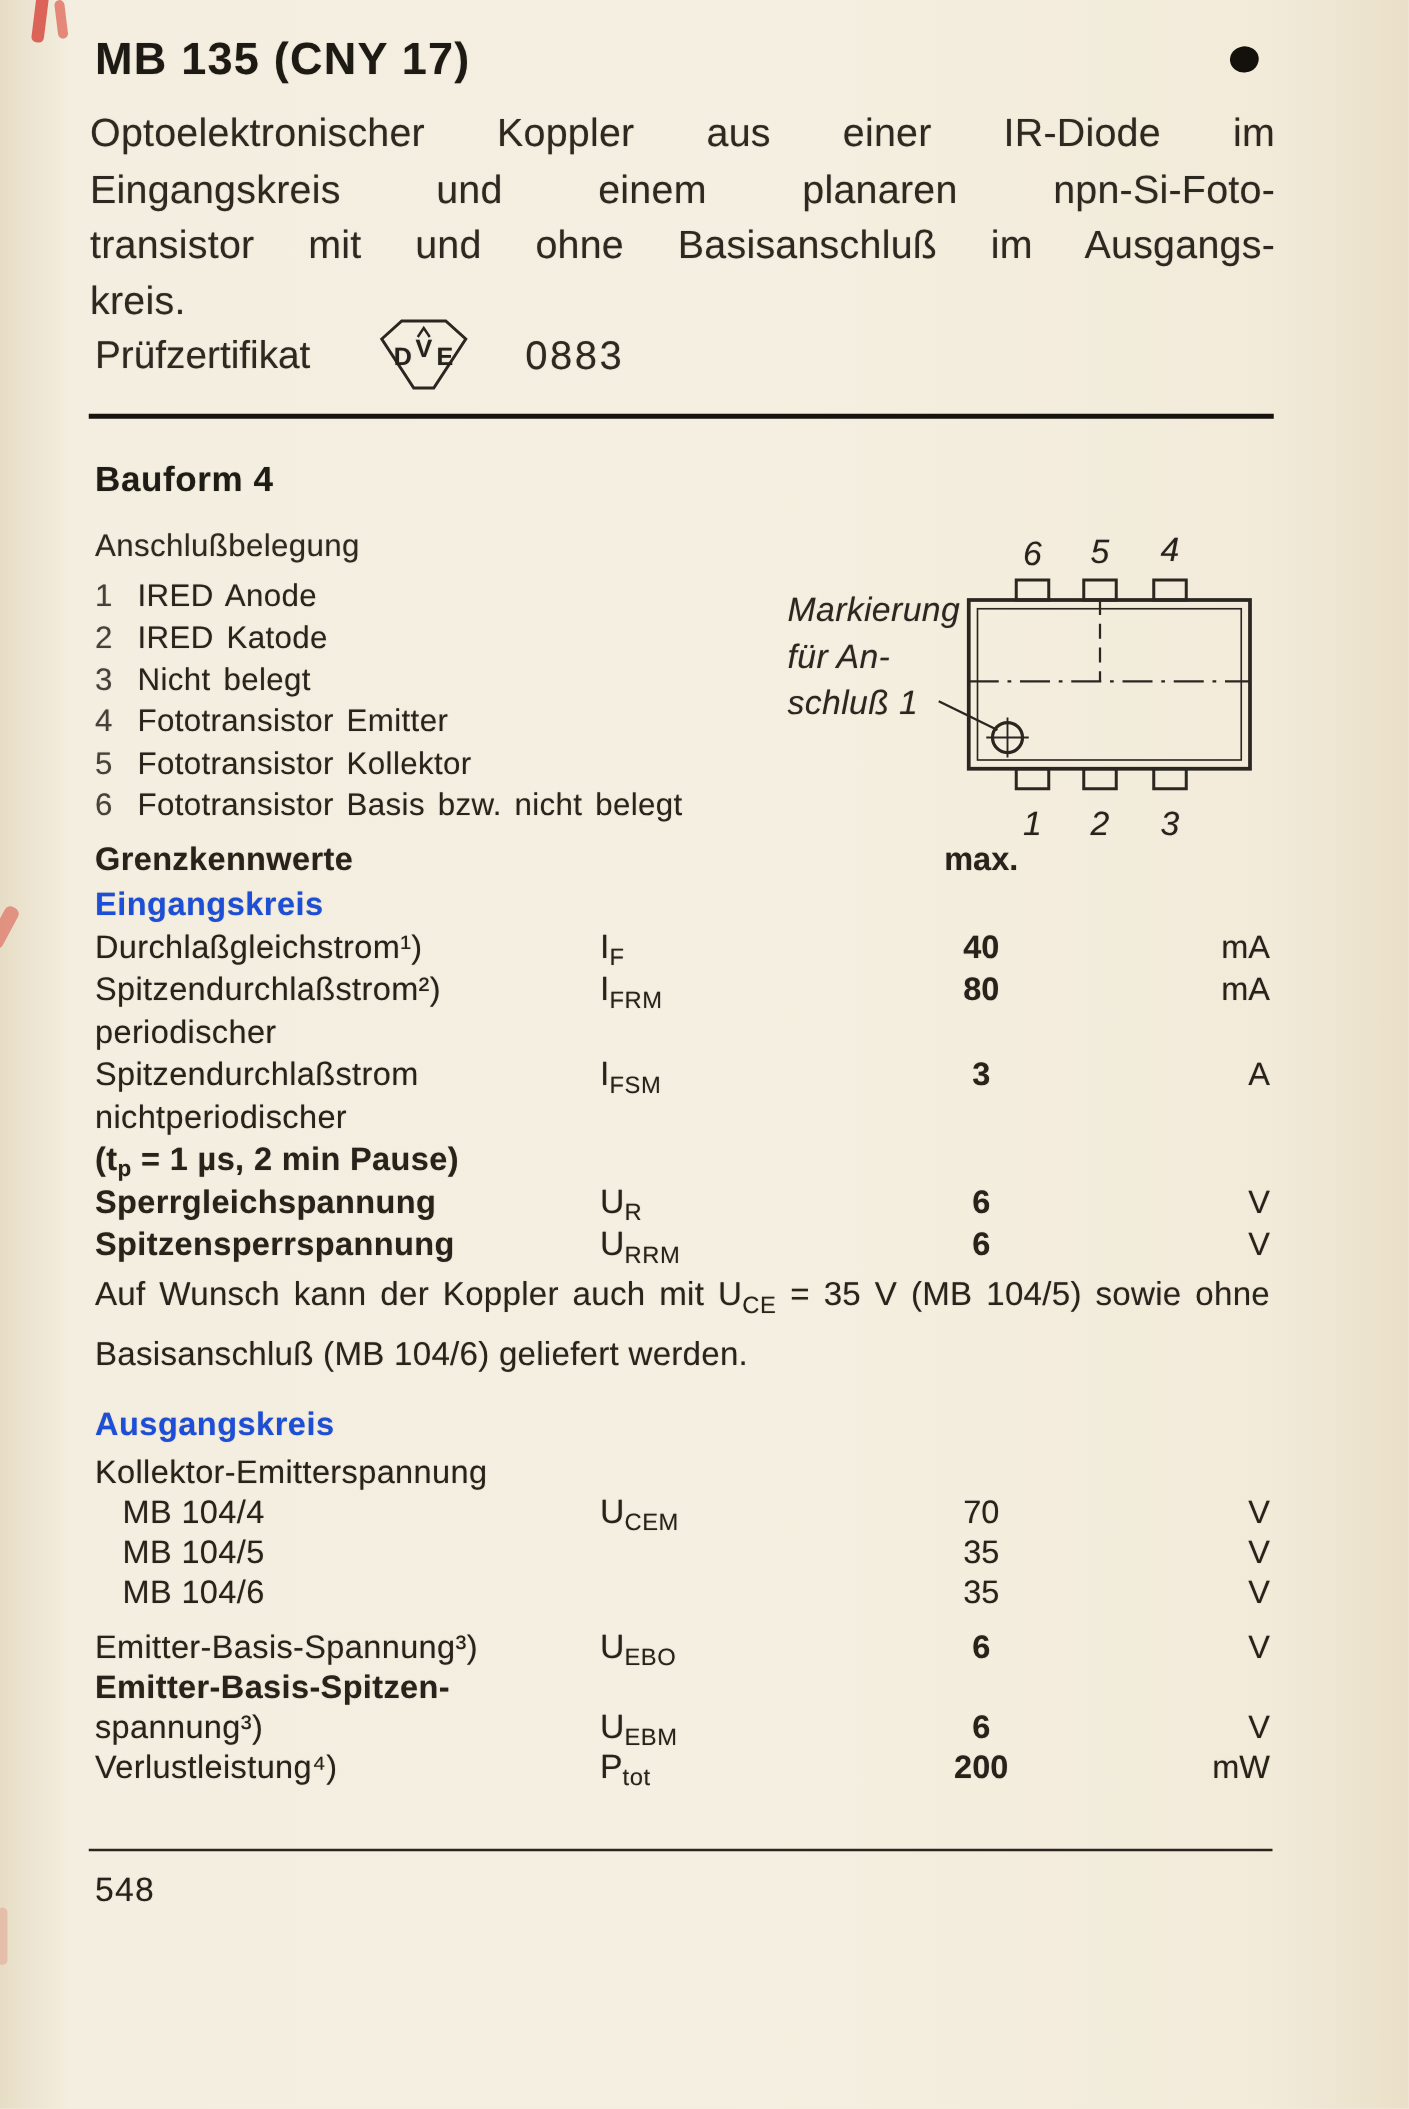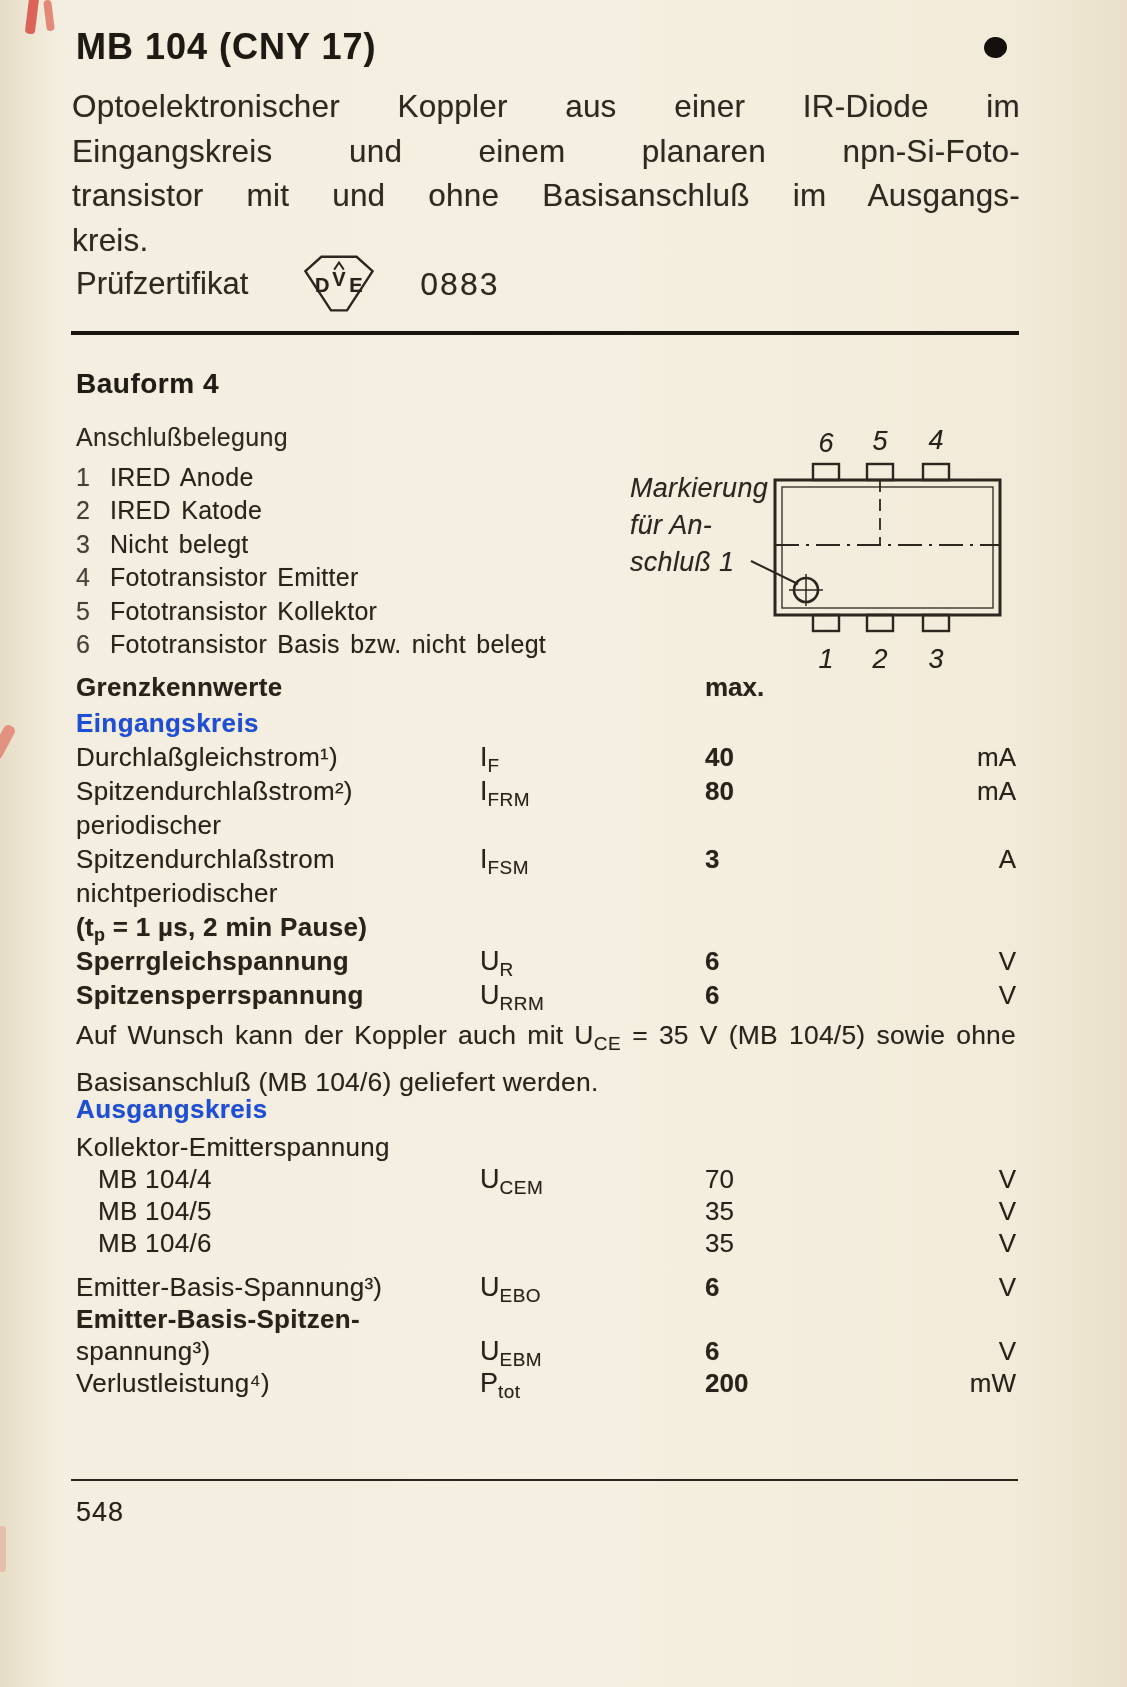--- a/index.html
+++ b/index.html
@@ -46,44 +46,44 @@
   
   .limits{position:absolute;left:76px;top:672px;width:940px;font-size:26px;color:#27221a;}
   .trow{display:grid;grid-template-columns:404px 225px 160px 151px;height:34px;align-items:baseline;}
   .orow{height:32px;}
   .hrow{height:36px;}
   .seclabel{height:34px;font-weight:700;letter-spacing:.4px;color:#1d4ed8;}
   .name{letter-spacing:.3px;}
   .sym{font-size:27px;}
   sub.s{font-size:19px;vertical-align:-6px;letter-spacing:.5px;}
   sub.s2{font-size:18px;vertical-align:-5px;}
-  .val{text-align:left;font-weight:700;}
+  .val{text-align:center;font-weight:700;}
   .vn{font-weight:400;}
   .unit{text-align:right;}
   .b{font-weight:700;}
   .ind{padding-left:22px;}
 
   .note{position:absolute;left:76px;top:1016px;width:940px;font-size:26.5px;line-height:39px;color:#28241c;letter-spacing:.2px;}
   .note .l1{text-align:justify;text-align-last:justify;}
 
-  .out{position:absolute;left:76px;top:1094px;width:940px;font-size:26px;color:#27221a;}
+  .out{position:absolute;left:76px;top:1124px;width:940px;font-size:26px;color:#27221a;}
   .out .seclabel{height:38px;}
   .mt{margin-top:12px;}
 </style>
 </head>
 <body>
 
 <div class="paper"></div>
 <div class="red-a"></div>
 <div class="red-b"></div>
 <div class="red-c"></div>
 <div class="red-d"></div>
 <div class="dot-tr"></div>
 
-<div class="title">MB 104 (CNY 17)</div>
+<div class="title">MB 135 (CNY 17)</div>
 
 <div class="desc">
   <div class="jline">Optoelektronischer Koppler aus einer IR-Diode im</div>
   <div class="jline">Eingangskreis und einem planaren npn-Si-Foto-</div>
   <div class="jline">transistor mit und ohne Basisanschluß im Ausgangs-</div>
   <div>kreis.</div>
 </div>
 
 <div class="cert">
   <span>Prüfzertifikat</span>

